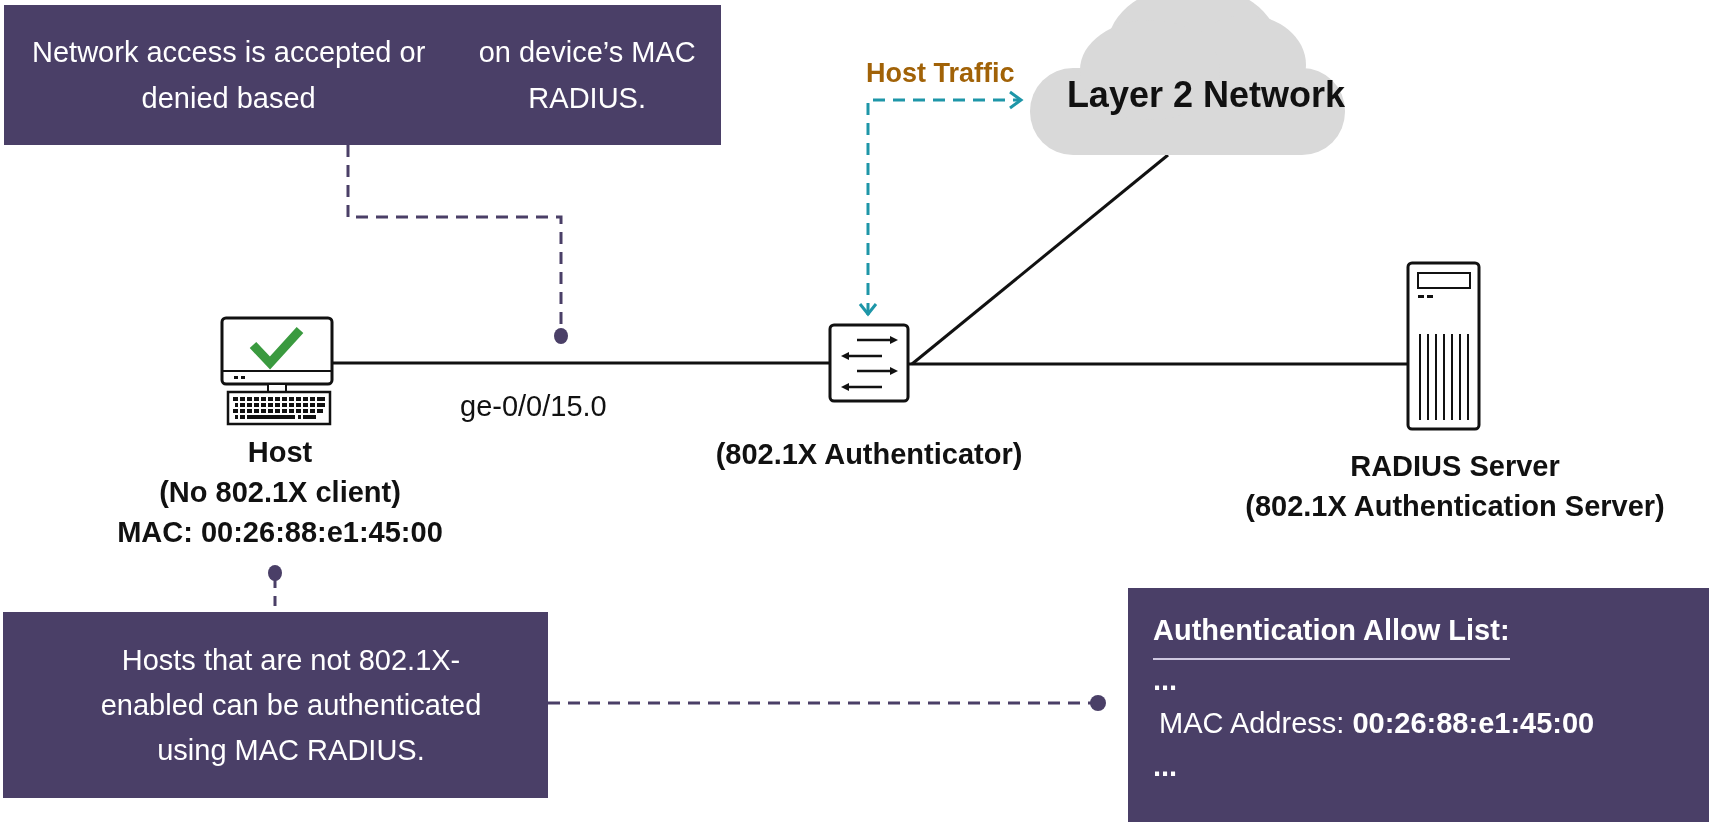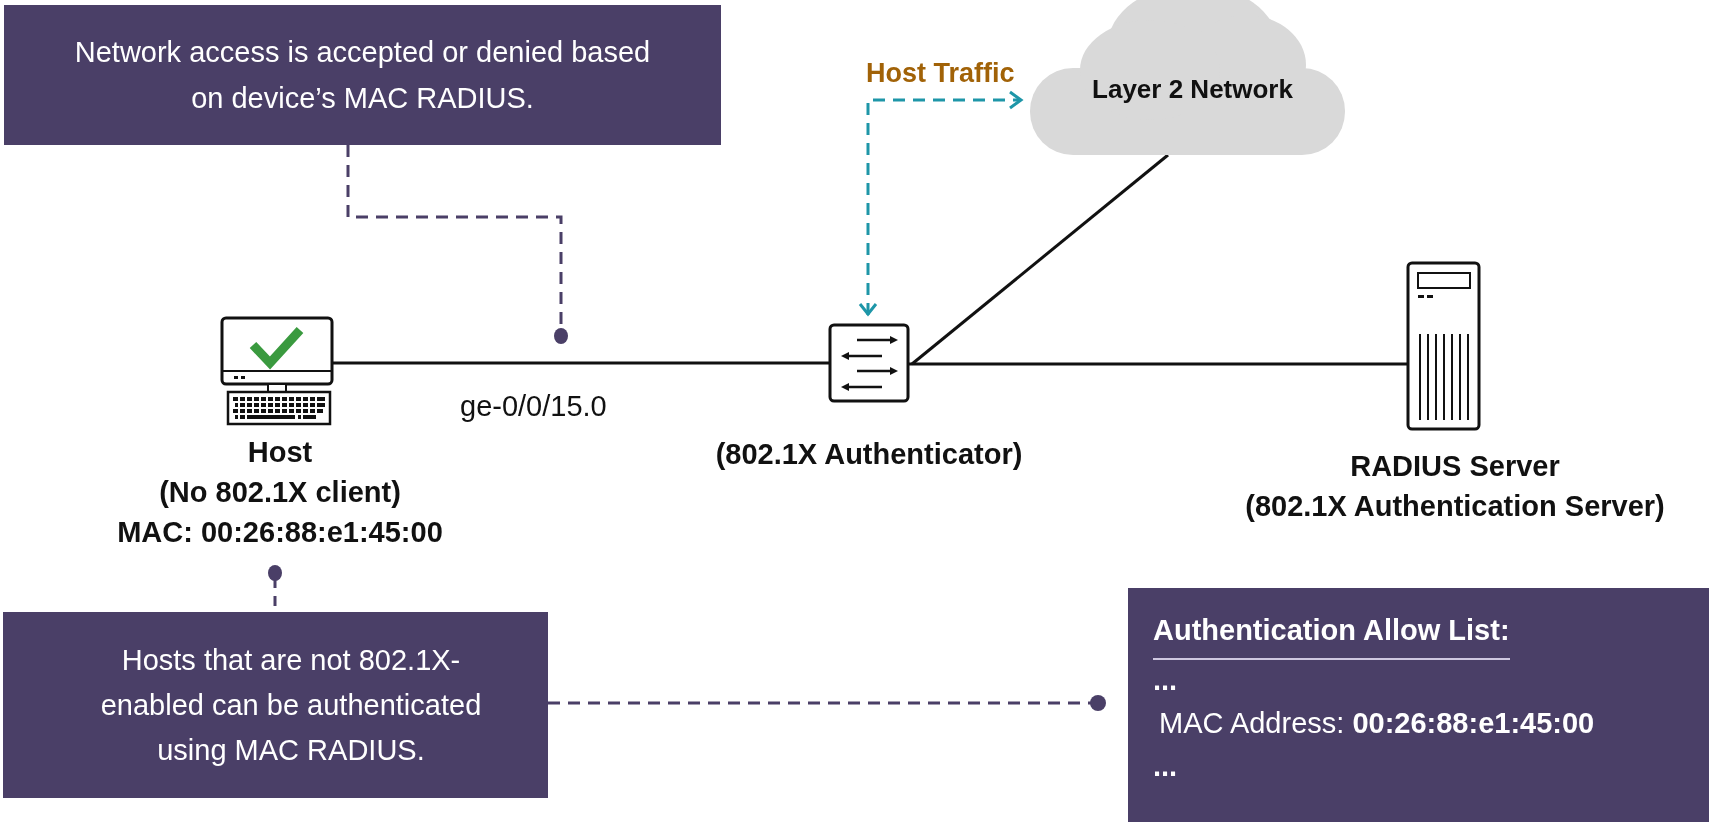--- a/index.html
+++ b/index.html
@@ -1,31 +1,31 @@
 <!DOCTYPE html>
 <html><head>
 <meta charset="utf-8">
 <style>
   html,body{margin:0;padding:0;background:#fff;}
   body{width:1713px;height:822px;position:relative;overflow:hidden;font-family:"Liberation Sans",sans-serif;}
   svg.diagram{position:absolute;left:0;top:0;}
   .box{position:absolute;background:#4a3f67;color:#fff;box-sizing:border-box;}
-  .box-top{left:4px;top:5px;width:717px;height:140px;display:flex;flex-direction:column;align-items:center;justify-content:center;font-size:29px;line-height:46px;text-align:center;}
+  .box-top{left:4px;top:5px;width:717px;height:140px;display:flex;flex-direction:row;align-items:center;justify-content:center;font-size:29px;line-height:46px;text-align:center;}
   .box-bl{left:3px;top:612px;width:545px;height:186px;display:flex;flex-direction:column;align-items:center;justify-content:center;font-size:29px;line-height:45px;text-align:center;padding-left:31px;}
   .box-br{left:1128px;top:588px;width:581px;height:234px;padding:22px 0 0 25px;font-size:29px;}
   .box-br .title{font-weight:bold;display:inline-block;border-bottom:2px solid #cfc8e0;line-height:40px;padding-bottom:8px;}
   .box-br .line{line-height:46px;margin-left:6px;}
   .box-br .dots{line-height:40px;font-weight:bold;}
   .lbl{position:absolute;color:#111;text-align:center;font-size:29px;line-height:40px;}
   .host-lbl{left:80px;width:400px;top:432px;font-weight:bold;}
   .switch-lbl{left:669px;width:400px;top:434px;font-weight:bold;}
   .radius-lbl{left:1205px;width:500px;top:446px;font-weight:bold;}
   .port-lbl{left:460px;top:390px;font-size:29px;color:#111;position:absolute;}
   .traffic-lbl{position:absolute;left:866px;top:58px;font-size:27px;font-weight:bold;color:#a16207;}
-  .cloud-lbl{position:absolute;left:1040px;width:305px;top:74px;text-align:center;font-size:26px;font-weight:bold;color:#111;}
+  .cloud-lbl{position:absolute;left:1040px;width:305px;top:74px;text-align:right;font-size:36px;font-weight:bold;color:#111;}
 </style>
 </head>
 <body>
 
 <svg class="diagram" width="1713" height="822" viewBox="0 0 1713 822">
 
   <line x1="333" y1="363" x2="829" y2="363" stroke="#111" stroke-width="3"></line>
   <line x1="909" y1="364" x2="1407" y2="364" stroke="#111" stroke-width="3"></line>
   <line x1="912" y1="364" x2="1168" y2="155" stroke="#111" stroke-width="3"></line>
 

